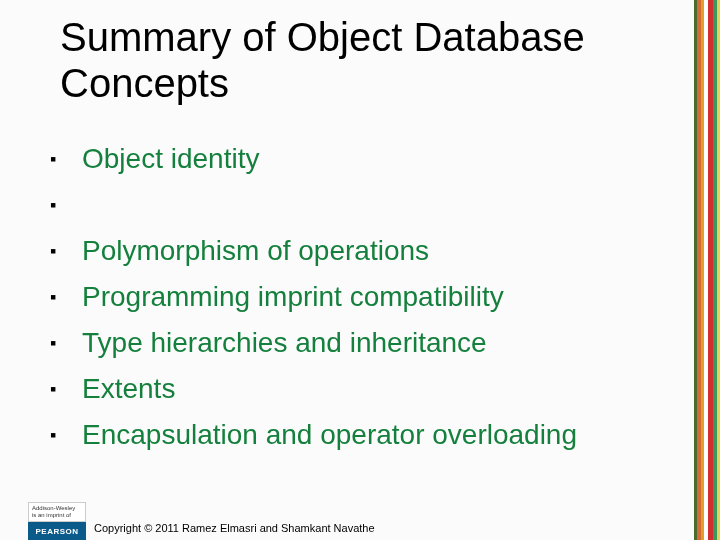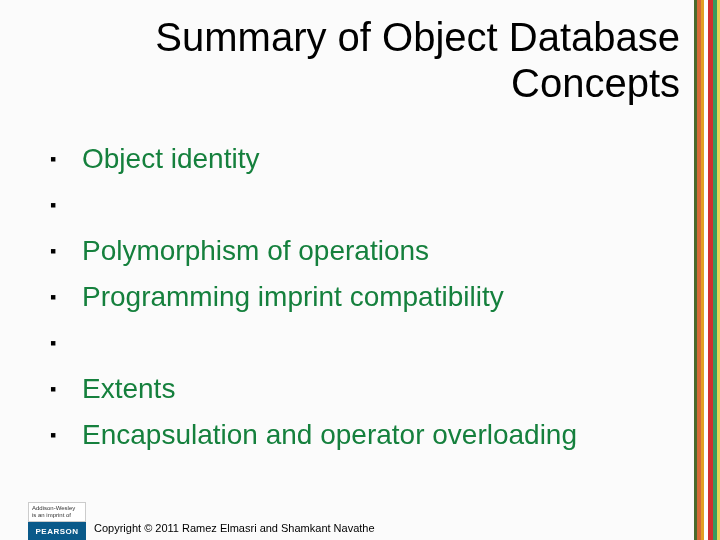--- a/index.html
+++ b/index.html
@@ -30,21 +30,21 @@
   .s4 { width: 4px; background: #fff; }
   .s5 { width: 5px; background: #d12f2f; }
   .s6 { width: 4px; background: #3a9a5e; }
   .s7 { width: 3px; background: #e6d555; }
 
   .title {
     position: absolute;
     top: 14px;
     left: 60px;
     right: 40px;
-    text-align: right;
+    text-align: left;
     font-size: 40px;
     line-height: 1.15;
     color: #000;
     font-weight: 400;
   }
 
   .bullets {
     position: absolute;
     top: 140px;
     left: 50px;
@@ -145,20 +145,21 @@
     <div class="bullet-row">
       <span class="bullet-mark">▪</span>
       <span class="bullet-text">Polymorphism of operations</span>
     </div>
     <div class="bullet-row">
       <span class="bullet-mark">▪</span>
       <span class="bullet-text">Programming imprint compatibility</span>
     </div>
     <div class="bullet-row">
       <span class="bullet-mark">▪</span>
+      <span class="bullet-text">Type hierarchies and inheritance</span>
     </div>
     <div class="bullet-row">
       <span class="bullet-mark">▪</span>
       <span class="bullet-text">Extents</span>
     </div>
     <div class="bullet-row">
       <span class="bullet-mark">▪</span>
       <span class="bullet-text">Encapsulation and operator overloading</span>
     </div>
   </div>

